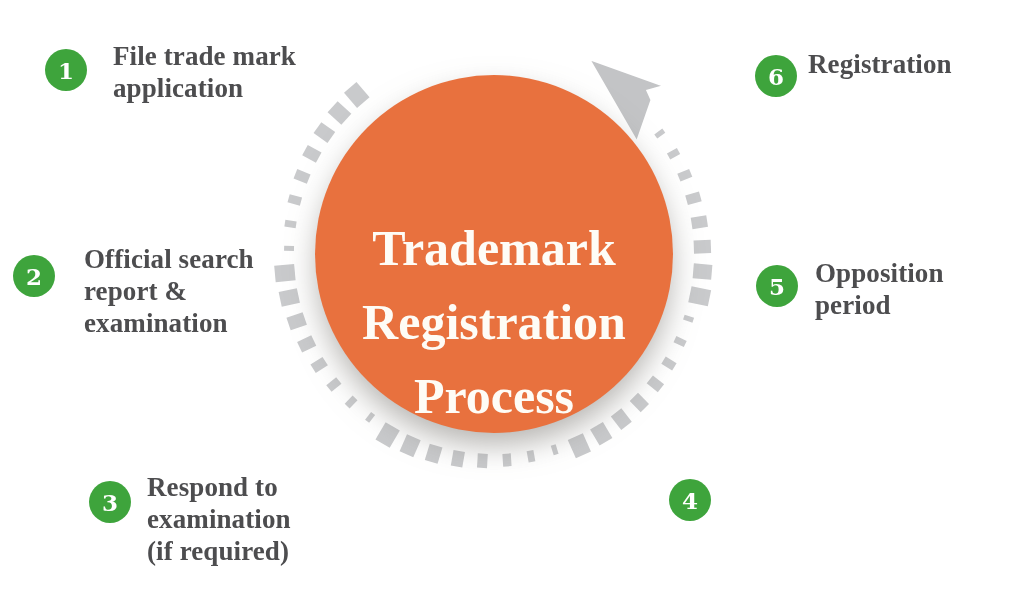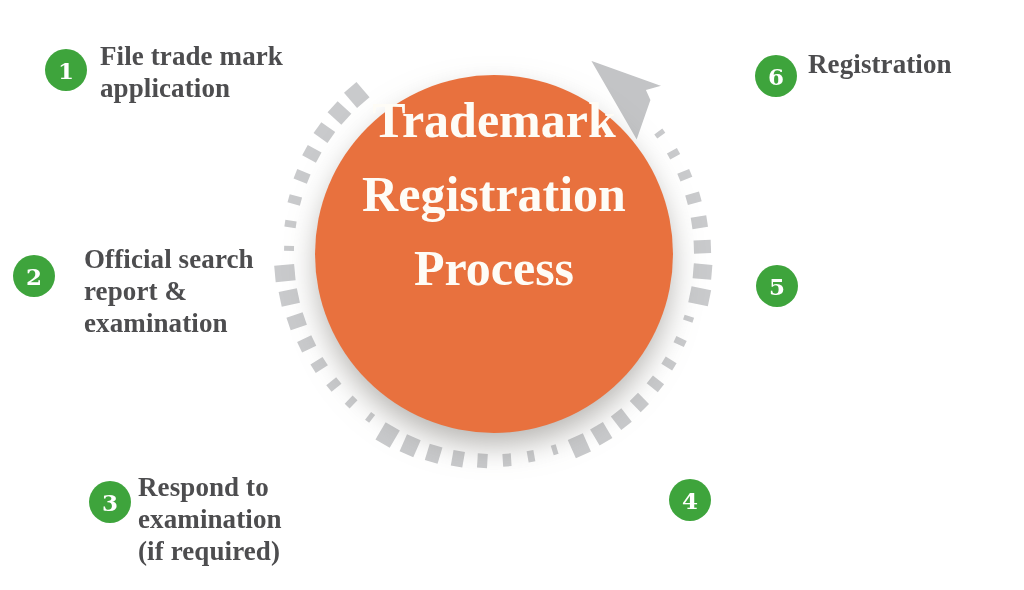--- a/index.html
+++ b/index.html
@@ -14,21 +14,21 @@
   
   #ring-svg{position:absolute;left:0;top:0;pointer-events:none;}
   .dash{fill:var(--ring-gray,#C9CACC);}
   .arrowhead{fill:var(--arrow-gray,#C3C4C6);stroke:#ffffff;stroke-width:3;}
   
   .center-circle{
     position:absolute;left:315px;top:75px;width:358px;height:358px;
     border-radius:50%;
     background:var(--orange,#E8713E);
     box-shadow:0 14px 30px -2px rgba(120,116,112,0.55);
-    display:flex;align-items:flex-start;justify-content:center;
+    display:flex;align-items:flex-end;justify-content:center;
   }
   .center-title{
     font-family:"Liberation Serif", serif;
     font-weight:700;
     font-size:50px;
     line-height:74px;
     color:var(--title-text,#FEFCF6);
     text-align:center;
     white-space:pre-line;
     padding-top:8px;
@@ -47,23 +47,23 @@
   }
   .step-label{
     font-family:"Liberation Serif", serif;
     font-weight:700;
     font-size:27px;
     line-height:32px;
     color:var(--label-text,#4D4D4F);
     white-space:pre-line;
     letter-spacing:0.1px;
   }
-  #step-1{left:45px;top:40px}  #step-1 .badge{margin-top:9px}  #step-1 .step-label{margin-left:13px}
+  #step-1{left:45px;top:40px}  #step-1 .badge{margin-top:9px}  #step-1 .step-label{margin-left:26px}
   #step-2{left:13px;top:243px} #step-2 .badge{margin-top:12px} #step-2 .step-label{margin-left:29px}
-  #step-3{left:89px;top:471px} #step-3 .badge{margin-top:10px} #step-3 .step-label{margin-left:7px}
+  #step-3{left:89px;top:471px} #step-3 .badge{margin-top:10px} #step-3 .step-label{margin-left:16px}
   #step-4{left:669px;top:470px}#step-4 .badge{margin-top:9px}  #step-4 .step-label{margin-left:17px}
   #step-5{left:756px;top:257px}#step-5 .badge{margin-top:8px}  #step-5 .step-label{margin-left:17px}
   #step-6{left:755px;top:48px} #step-6 .badge{margin-top:7px}  #step-6 .step-label{margin-left:11px}
 </style>
 </head>
 <body>
 
 <div class="canvas">
 
   <svg id="ring-svg" width="1024" height="590" viewBox="0 0 1024 590">
@@ -137,20 +137,22 @@
 examination
 (if required)</div>
   </div>
 
   <div class="step" id="step-4">
     <div class="badge">4</div>
   </div>
 
   <div class="step" id="step-5">
     <div class="badge">5</div>
+    <div class="step-label">Opposition
+period</div>
   </div>
 
   <div class="step" id="step-6">
     <div class="badge">6</div>
     <div class="step-label">Registration</div>
   </div>
 
 </div>
 
 </body></html>

